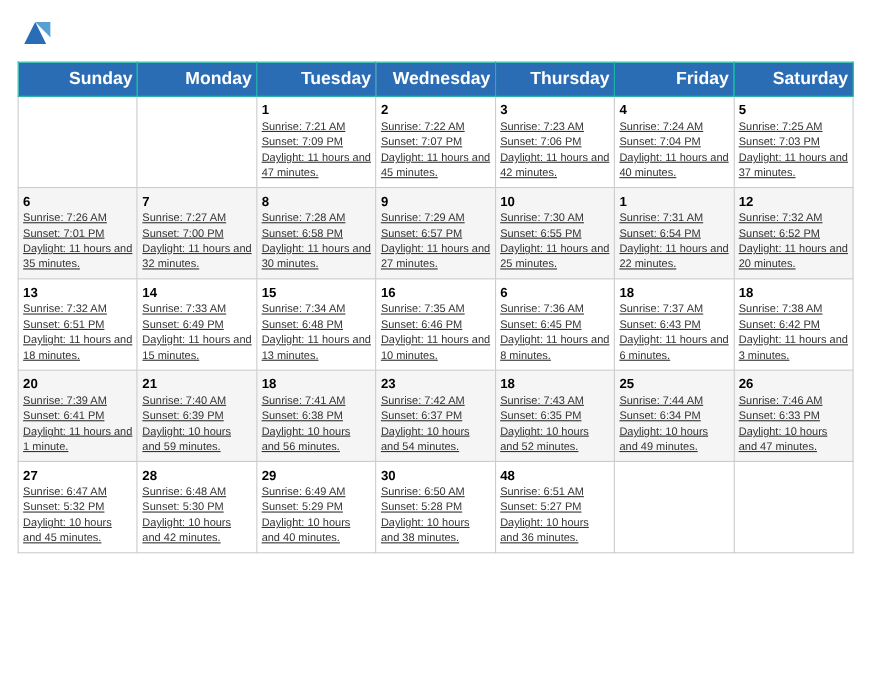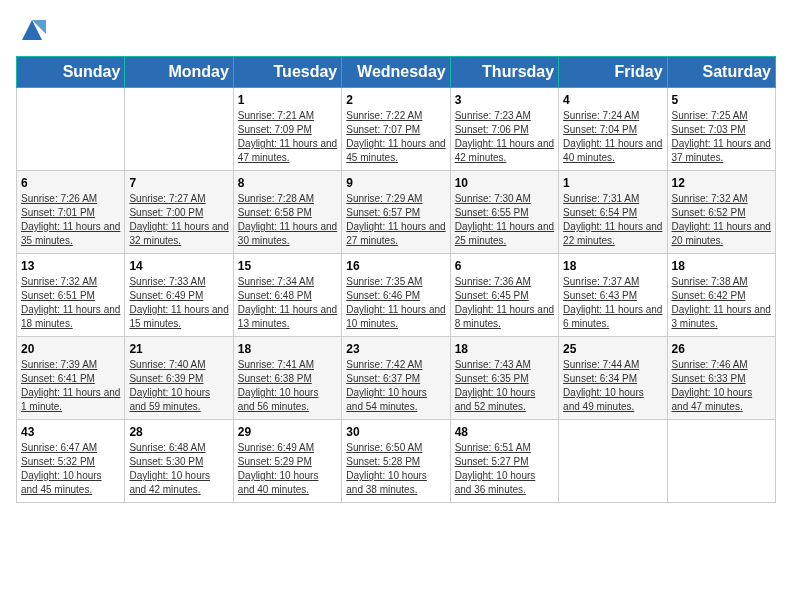--- a/index.html
+++ b/index.html
@@ -237,21 +237,21 @@
           <span class="day-number">25</span>
           <div class="day-info">Sunrise: 7:44 AM<br>Sunset: 6:34 PM<br>Daylight: 10 hours and 49 minutes.</div>
         </td>
         <td>
           <span class="day-number">26</span>
           <div class="day-info">Sunrise: 7:46 AM<br>Sunset: 6:33 PM<br>Daylight: 10 hours and 47 minutes.</div>
         </td>
       </tr>
       <tr>
         <td>
-          <span class="day-number">43</span>
+          <span class="day-number">27</span>
           <div class="day-info">Sunrise: 6:47 AM<br>Sunset: 5:32 PM<br>Daylight: 10 hours and 45 minutes.</div>
         </td>
         <td>
           <span class="day-number">28</span>
           <div class="day-info">Sunrise: 6:48 AM<br>Sunset: 5:30 PM<br>Daylight: 10 hours and 42 minutes.</div>
         </td>
         <td>
           <span class="day-number">29</span>
           <div class="day-info">Sunrise: 6:49 AM<br>Sunset: 5:29 PM<br>Daylight: 10 hours and 40 minutes.</div>
         </td>

